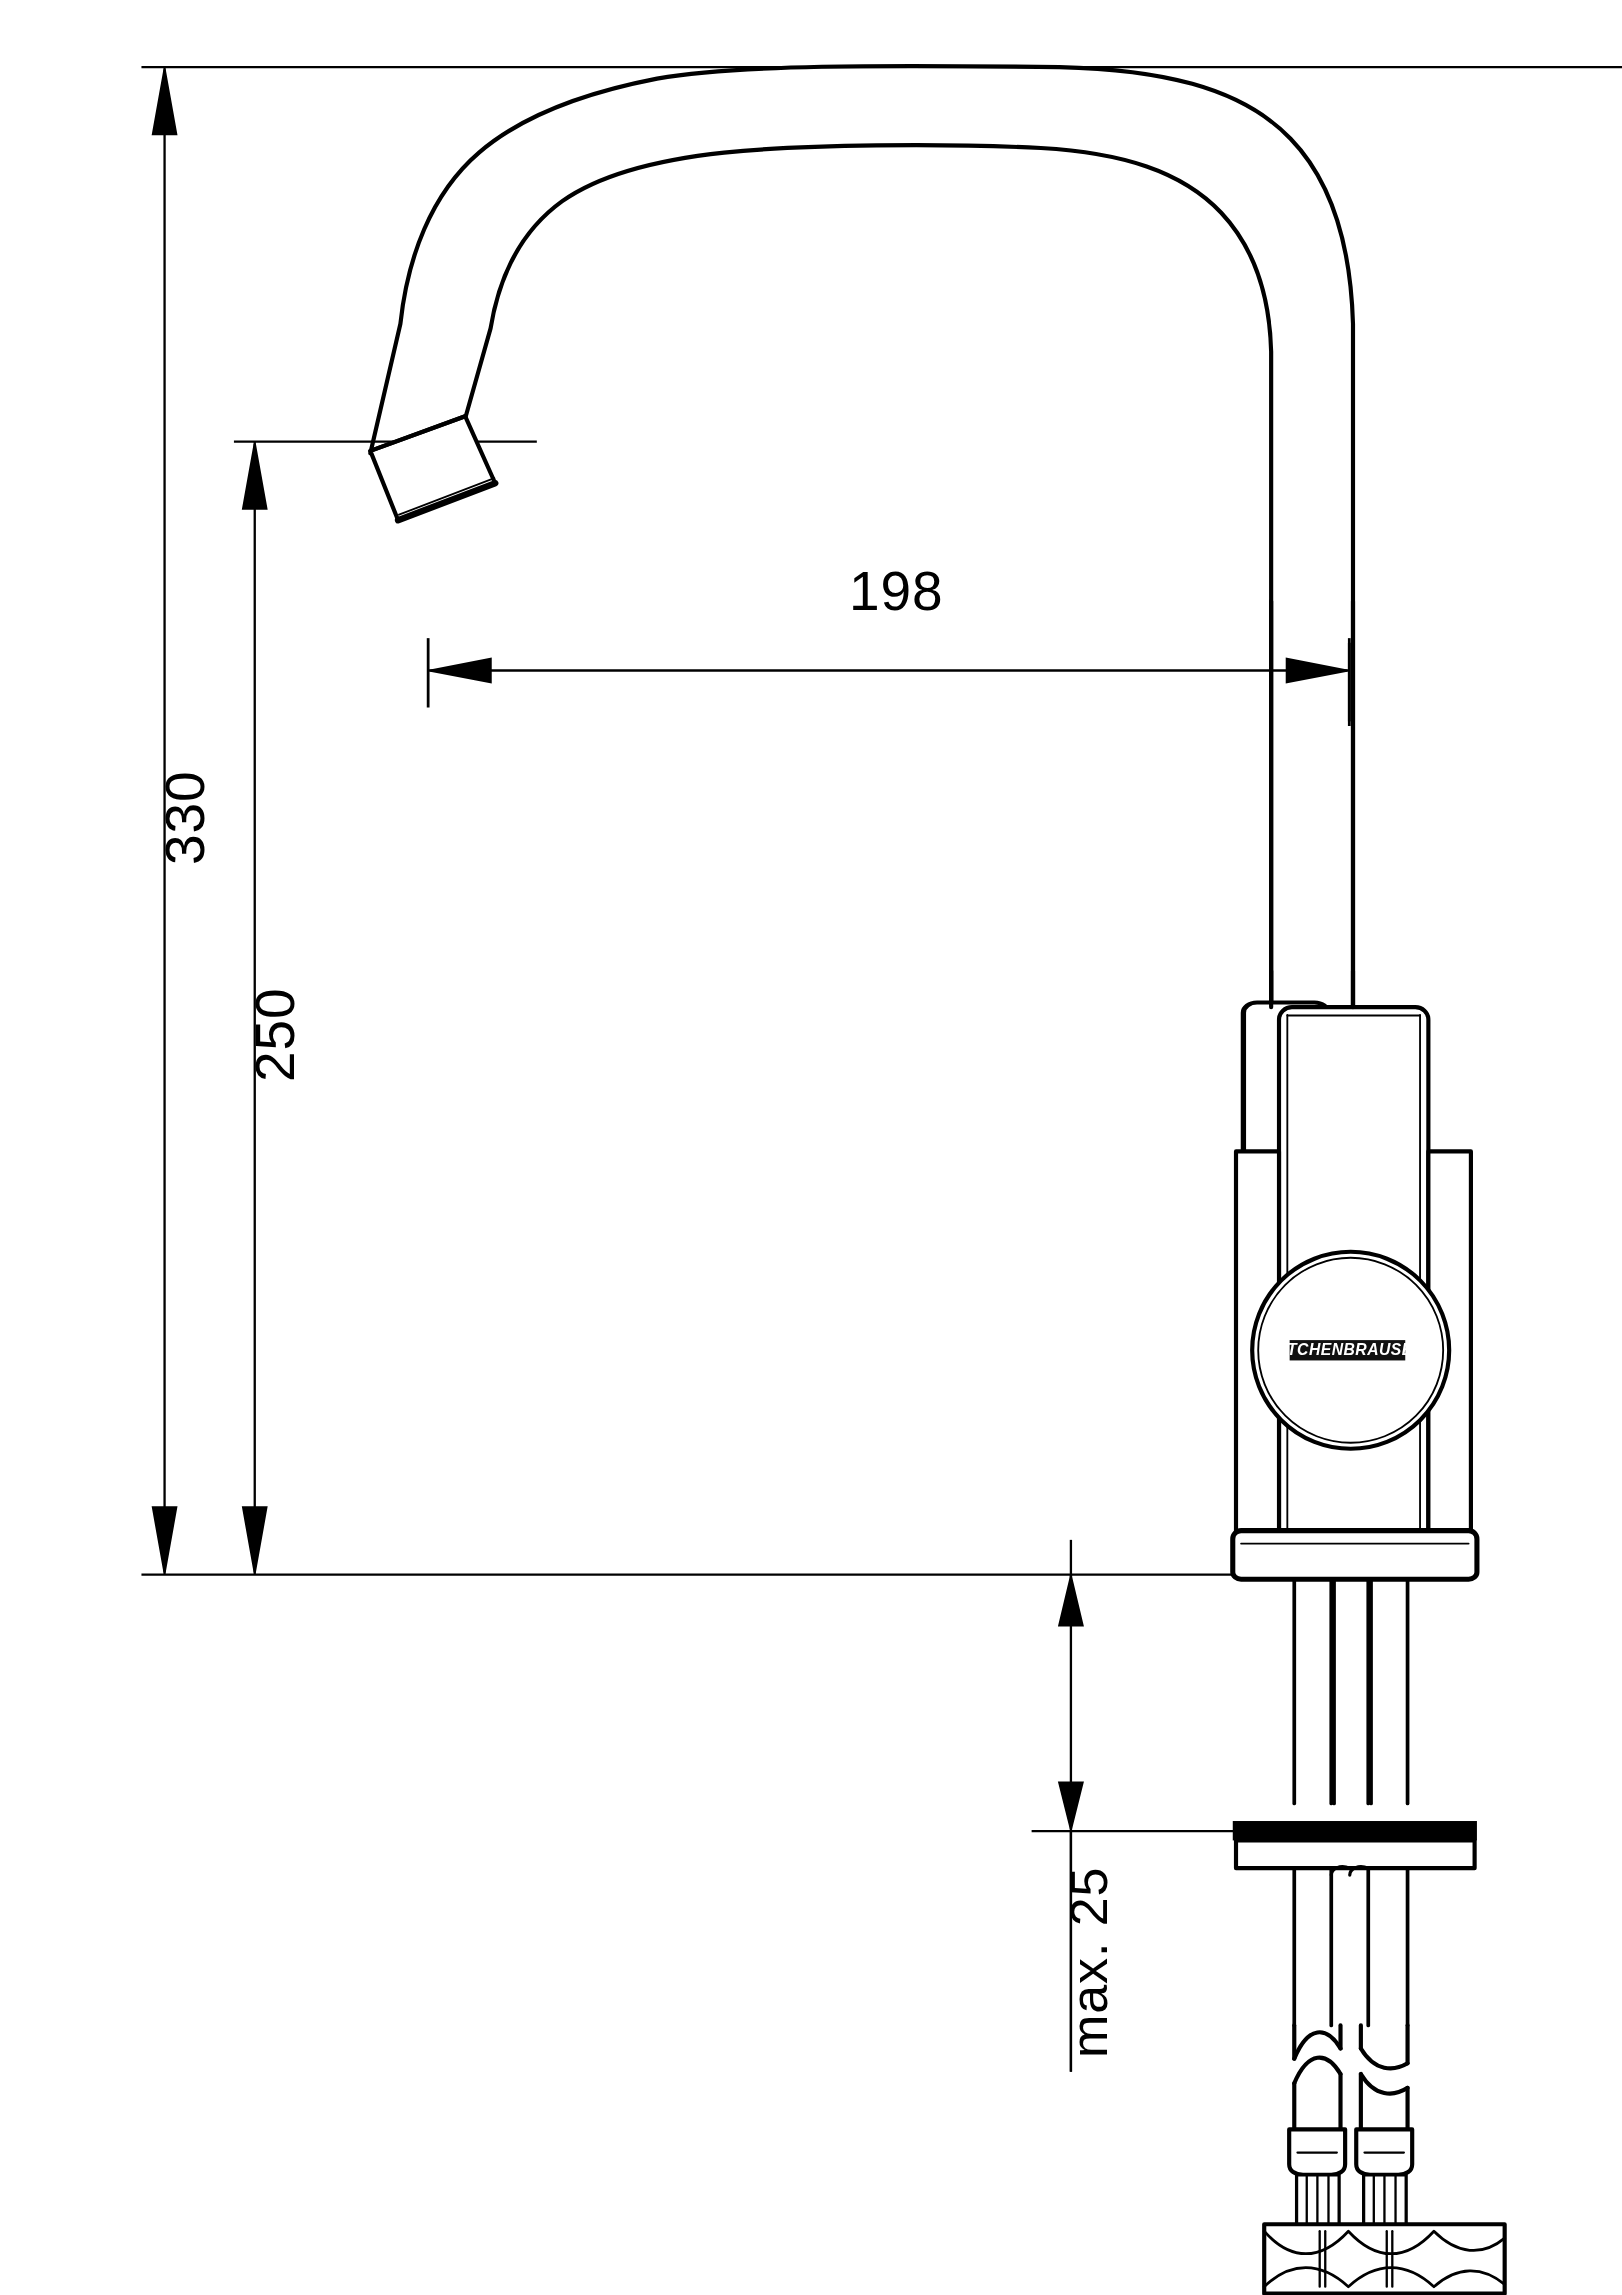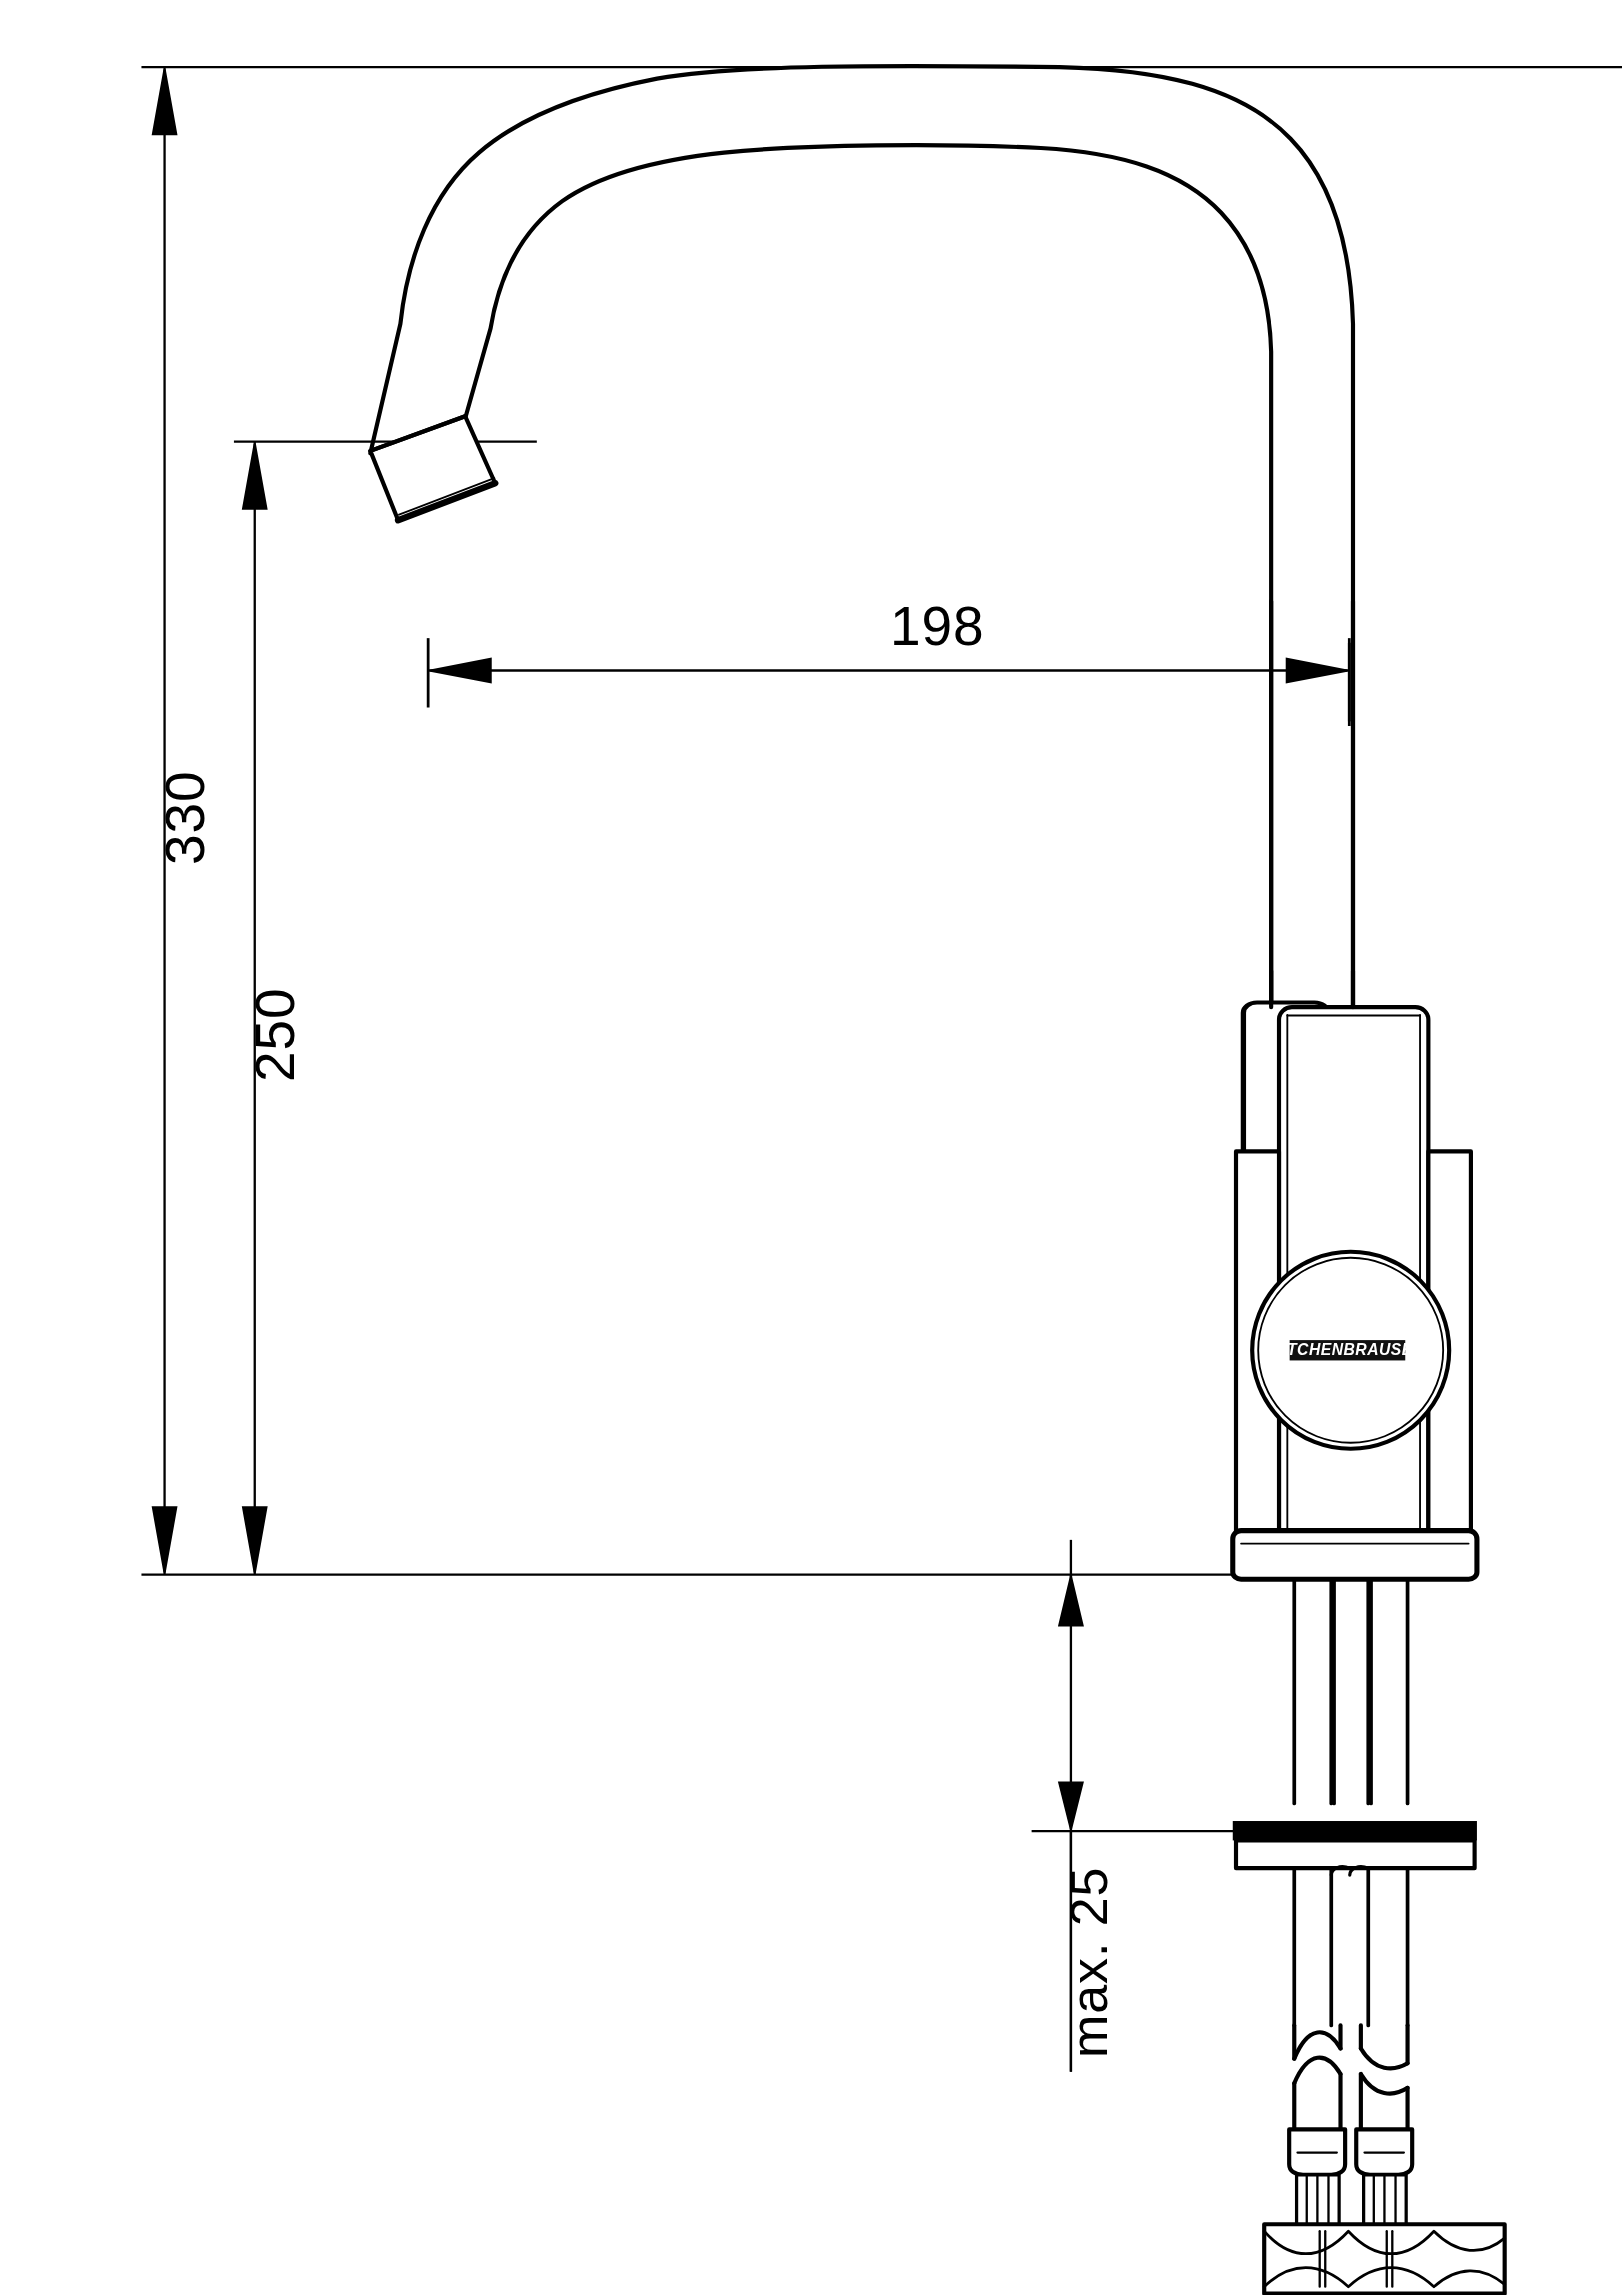--- a/index.html
+++ b/index.html
@@ -213,18 +213,18 @@
       <rect x="2788" y="2898" width="250" height="44" fill="#111111" stroke="none"></rect>
       <text x="2913" y="2930" font-family="Liberation Sans, sans-serif" font-size="34" font-style="italic" font-weight="bold" fill="#ffffff" text-anchor="middle" letter-spacing="1">KITCHENBRAUSER</text>
     </g>
 
   </svg>
 
   <div class="dim-label vert" style="left:153px;top:865px;font-size:55px;">330</div>
 
   <div class="dim-label vert" style="left:243px;top:1082px;font-size:55px;">250</div>
 
-  <div class="dim-label" style="left:849px;top:594px;font-size:55px;margin-left:41px;">198</div>
+  <div class="dim-label" style="left:849px;top:559px;font-size:55px;">198</div>
 
   <div class="dim-label vert" style="left:1059px;top:2058px;font-size:52px;">max. 25</div>
 
 </div>
 
 
 </body></html>

